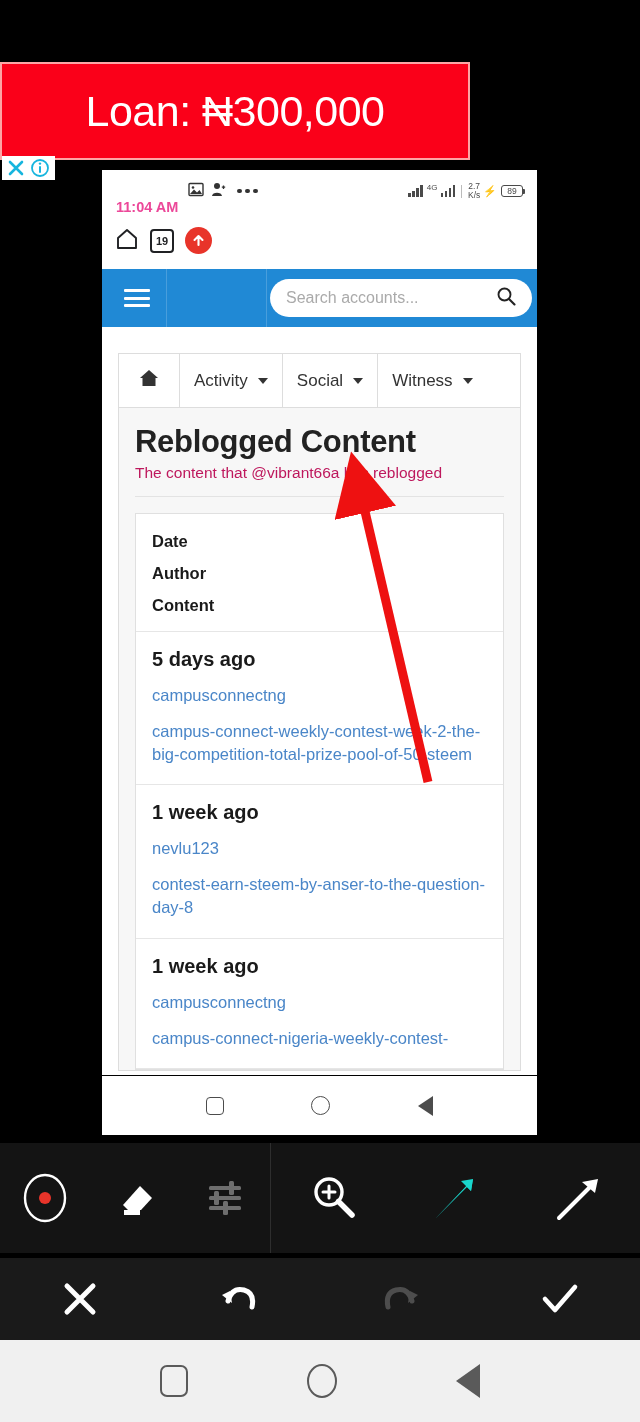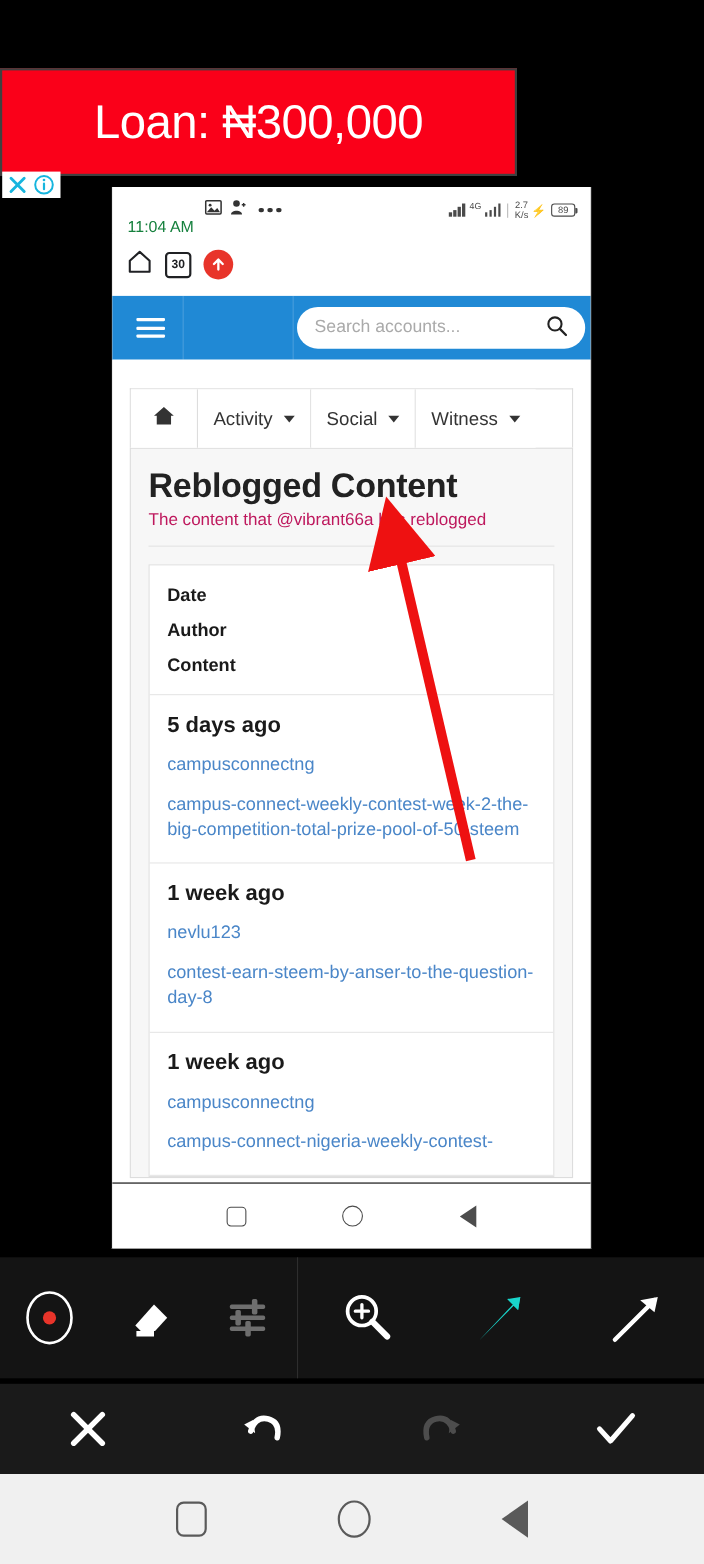--- a/index.html
+++ b/index.html
@@ -13,21 +13,21 @@
 
   
   .ad-wrap {
     position: absolute; left: 0; top: 62px; width: 640px; height: 98px;
     display: flex;
   }
   .ad-main {
     position: relative;
     width: 470px; height: 98px;
     background: #FA0019;
-    border: 2px solid #404040;
+    border: 2px solid #fca5a5;
     display: flex; align-items: center; justify-content: center;
   }
   .ad-text {
     color: #fff; font-size: 43px; font-weight: 400;
     letter-spacing: -0.5px; white-space: nowrap;
     font-family: "Liberation Sans", sans-serif;
   }
   .ad-side {
     position: relative;
     width: 170px; height: 98px;
@@ -61,21 +61,21 @@
     background: #fff;
     border-left: 1px solid #000; border-right: 1px solid #000;
     overflow: hidden;
   }
 
   
   .statusbar {
     height: 42px; display: flex; align-items: center;
     padding: 0 14px; background: #fff;
   }
-  .sb-time { font-size: 14.5px; color: #15803d; font-weight: 400; margin-top: 32px; }
+  .sb-time { font-size: 14.5px; color: #ec4899; font-weight: 700; margin-top: 32px; }
   .sb-icons-l { display: flex; align-items: center; gap: 7px; margin-left: 10px; }
   .sb-spacer { flex: 1; }
   .sb-icons-r { display: flex; align-items: center; gap: 3px; }
   .sb-dots { display: flex; gap: 3.5px; align-items: center; margin-left: 3px; }
   .sb-dots i { width: 4.5px; height: 4.5px; border-radius: 50%; background: #333; display: block; }
   .bars { display: flex; align-items: flex-end; gap: 1.5px; height: 12px; }
   .bars i { width: 2.5px; background: #4a4a4a; display: block; }
   .bars i:nth-child(1){height:4px}.bars i:nth-child(2){height:6px}
   .bars i:nth-child(3){height:9px}.bars i:nth-child(4){height:12px}
   .net-label { font-size: 8px; color: #4a4a4a; position: relative; top: -4px; margin-left:1px;}
@@ -267,21 +267,21 @@
         <span class="batt">89</span>
       </span>
     </div>
 
     <div class="browserbar">
       <span>
         <svg width="24" height="24" viewBox="0 0 24 24">
             <path d="M3 11 L12 3 L21 11 V21 H3 Z" stroke="#202124" stroke-width="1.9" fill="none" stroke-linejoin="round"></path>
           </svg>
       </span>
-      <div class="tabcount">30</div>
+      <div class="tabcount">19</div>
       <div class="upbtn">
         <svg width="17" height="17" viewBox="0 0 17 17">
             <path d="M8.5 13 V4.5 M4.5 8 L8.5 4 L12.5 8" stroke="#fff" stroke-width="2.1" fill="none" stroke-linecap="round" stroke-linejoin="round"></path>
           </svg>
       </div>
     </div>
 
     <div class="bluenav">
       <span class="nav-divider"></span>
         <span class="nav-divider2"></span>

